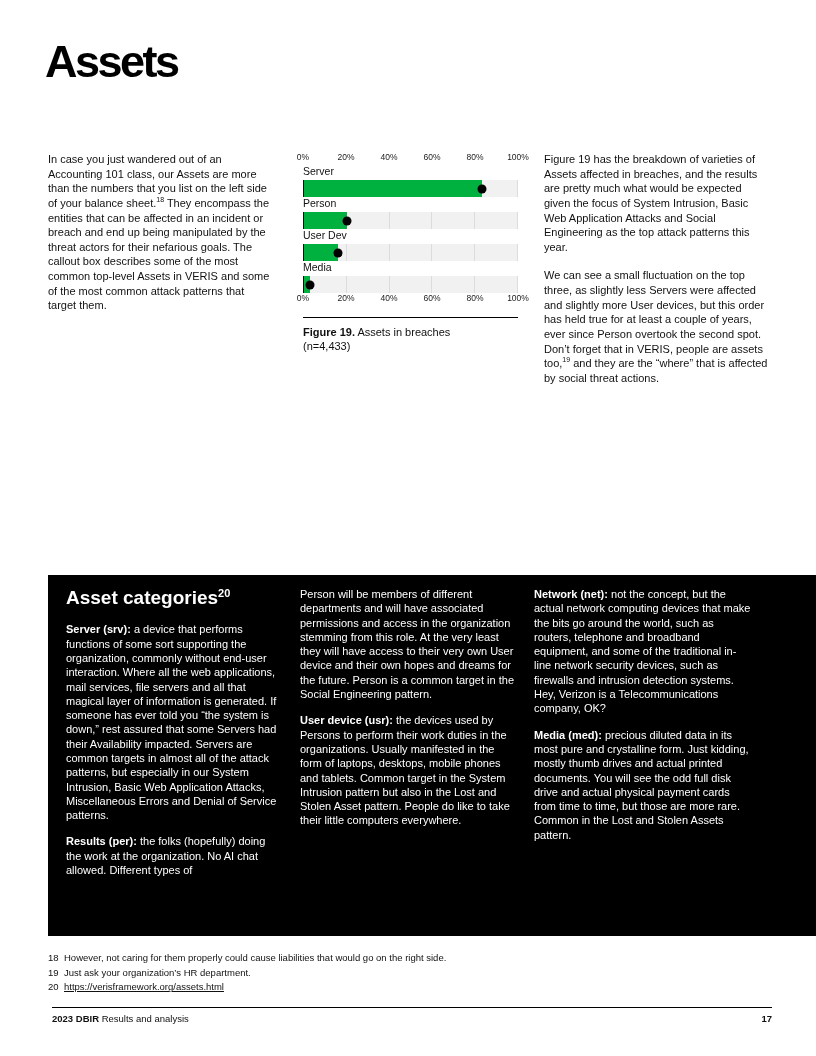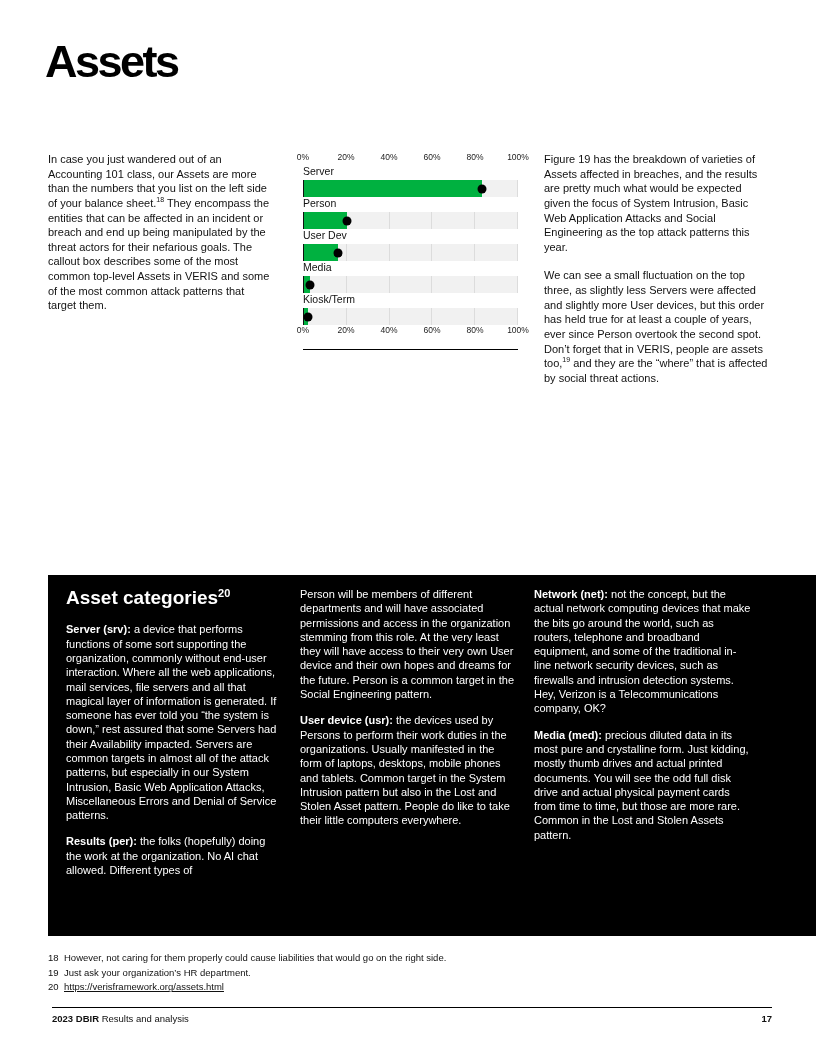--- a/index.html
+++ b/index.html
@@ -202,39 +202,33 @@
             <div class="bar-dot" style="left: 16%; background: rgb(0, 0, 0);"></div>
           </div>
         </div>
         <div class="bar-row">
           <div class="bar-label">Media</div>
           <div class="bar-track">
             <div class="bar-fill" style="width: 3%; background: rgb(0, 177, 64);"></div>
             <div class="bar-dot" style="left: 3%; background: rgb(0, 0, 0);"></div>
           </div>
         </div>
-        <div class="bar-row">
-          <div class="bar-label">Kiosk/Term</div>
-          <div class="bar-track">
-            <div class="bar-fill" style="width: 2%; background: rgb(0, 177, 64);"></div>
-            <div class="bar-dot" style="left: 2%; background: rgb(0, 0, 0);"></div>
-          </div>
-        </div>
       </div>
 
       <div class="axis axis-bottom">
         <span class="t0">0%</span>
         <span class="t1">20%</span>
         <span class="t2">40%</span>
         <span class="t3">60%</span>
         <span class="t4">80%</span>
         <span class="t5">100%</span>
       </div>
 
       <div class="fig-rule"></div>
+      <p class="caption"><strong>Figure 19.</strong><span> Assets in breaches</span><br><span>(n=4,433)</span></p>
     </div>
 
     <div class="col-comment">
       <p class="body-text">Figure 19 has the breakdown of varieties of Assets affected in breaches, and the results are pretty much what would be expected given the focus of System Intrusion, Basic Web Application Attacks and Social Engineering as the top attack patterns this year.</p>
       <p class="body-text"><span>We can see a small fluctuation on the top three, as slightly less Servers were affected and slightly more User devices, but this order has held true for at least a couple of years, ever since Person overtook the second spot. Don’t forget that in VERIS, people are assets too,</span><sup class="fn-ref">19</sup><span> and they are the “where” that is affected by social threat actions.</span></p>
     </div>
   </div>
 
   <div class="callout">
     <div class="callout-col">

